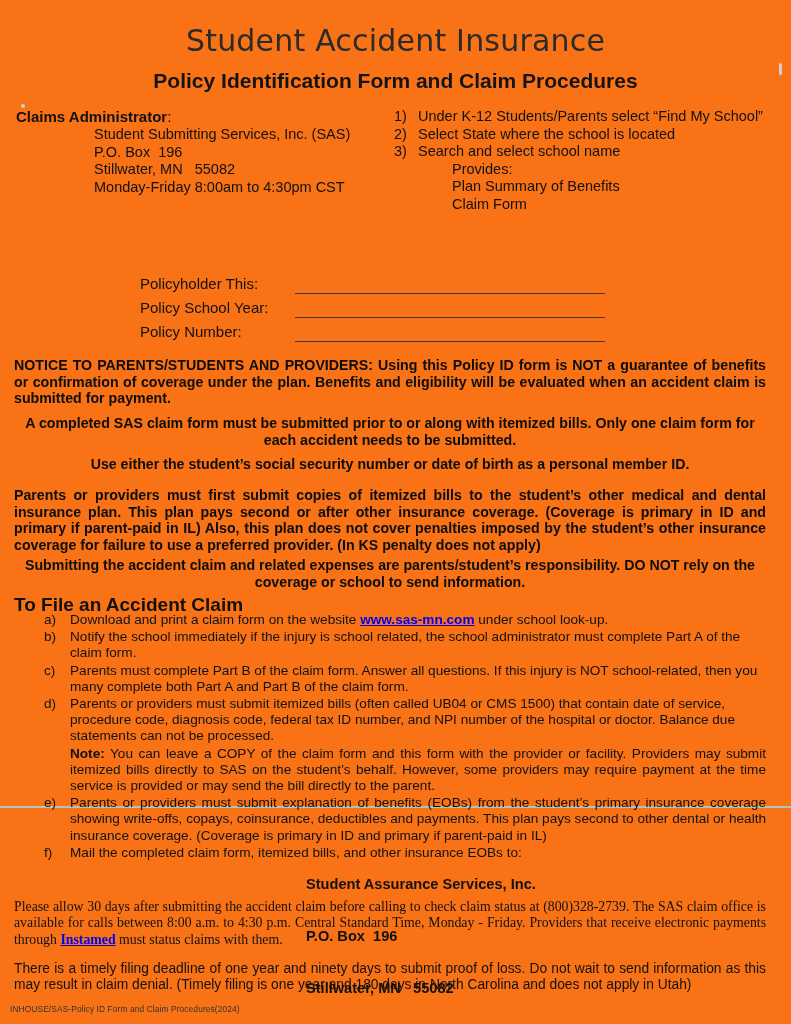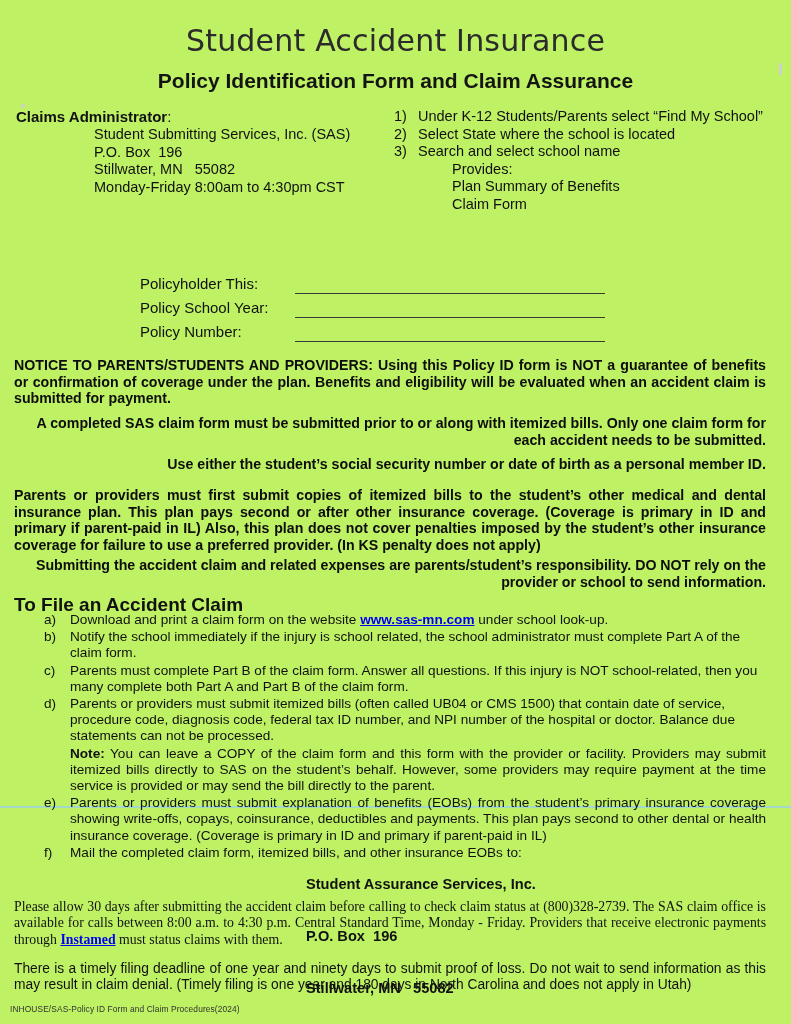--- a/index.html
+++ b/index.html
@@ -9,21 +9,21 @@
     background: #ffffff;
   }
   body {
     font-family: "Liberation Sans", sans-serif;
     color: #111111;
   }
   #page {
     position: relative;
     width: 791px;
     height: 1024px;
-    background: #bef264;
+    background: #f97316;
     overflow: hidden;
     box-sizing: border-box;
   }
 
   
   .speck {
     position: absolute;
     background: #cfcfcf;
     border-radius: 50%;
     pointer-events: none;
@@ -118,21 +118,21 @@
   }
 
   
   .para {
     position: absolute;
     left: 14px;
     width: 752px;
     font-size: 14.2px;
     line-height: 16.6px;
     font-weight: bold;
-    text-align: right;
+    text-align: center;
     color: #0d0d0d;
   }
   .para.jtext { text-align: justify; }
 
   .section-head {
     position: absolute;
     left: 14px;
     font-size: 19px;
     font-weight: bold;
   }
@@ -191,21 +191,21 @@
 </head>
 <body>
 
 <div id="page">
 
   <div class="speck" style="left:21px; top:104px; width:4px; height:4px;"></div>
   <div class="speck" style="left:779px; top:63px; width:3px; height:12px; border-radius:2px;"></div>
   <div class="scan-line" style="top:806px;"></div>
 
   <div class="title-main">Student Accident Insurance</div>
-  <div class="title-sub">Policy Identification Form and Claim Assurance</div>
+  <div class="title-sub">Policy Identification Form and Claim Procedures</div>
 
   <div class="col-left">
     <div class="blk-head">
       <span>Claims Administrator</span><span class="thin">:</span>
     </div>
     <div class="addr-line">Student Submitting Services, Inc. (SAS)</div>
     <div class="addr-line">P.O. Box  196</div>
     <div class="addr-line">Stillwater, MN   55082</div>
     <div class="addr-line">Monday-Friday 8:00am to 4:30pm CST</div>
   </div>
@@ -246,21 +246,21 @@
   <div class="para jtext" style="top:357px;">
     <span>NOTICE TO PARENTS/STUDENTS AND PROVIDERS:</span><span> Using this Policy ID form is NOT a guarantee of benefits or confirmation of coverage under the plan. Benefits and eligibility will be evaluated when an accident claim is submitted for payment.</span>
   </div>
 
   <div class="para" style="top:415px;">A completed SAS claim form must be submitted prior to or along with itemized bills. Only one claim form for each accident needs to be submitted.</div>
 
   <div class="para" style="top:456px;">Use either the student’s social security number or date of birth as a personal member ID.</div>
 
   <div class="para jtext" style="top:487px;">Parents or providers must first submit copies of itemized bills to the student’s other medical and dental insurance plan. This plan pays second or after other insurance coverage.  (Coverage is primary in ID and primary if parent-paid in IL)  Also, this plan does not cover penalties imposed by the student’s other insurance coverage for failure to use a preferred provider. (In KS penalty does not apply)</div>
 
-  <div class="para" style="top:557px;">Submitting the accident claim and related expenses are parents/student’s responsibility. DO NOT rely on the provider or school to send information.</div>
+  <div class="para" style="top:557px;">Submitting the accident claim and related expenses are parents/student’s responsibility. DO NOT rely on the coverage or school to send information.</div>
 
   <div class="section-head" style="top:594px;">To File an Accident Claim</div>
 
   <div class="list">
 
     <div class="li">
       <span class="li-mark">a)</span>
       <span class="li-body"><span>Download and print a claim form on the website </span><a class="u-link" href="#">www.sas-mn.com</a><span> under school look-up.</span></span>
     </div>
 

